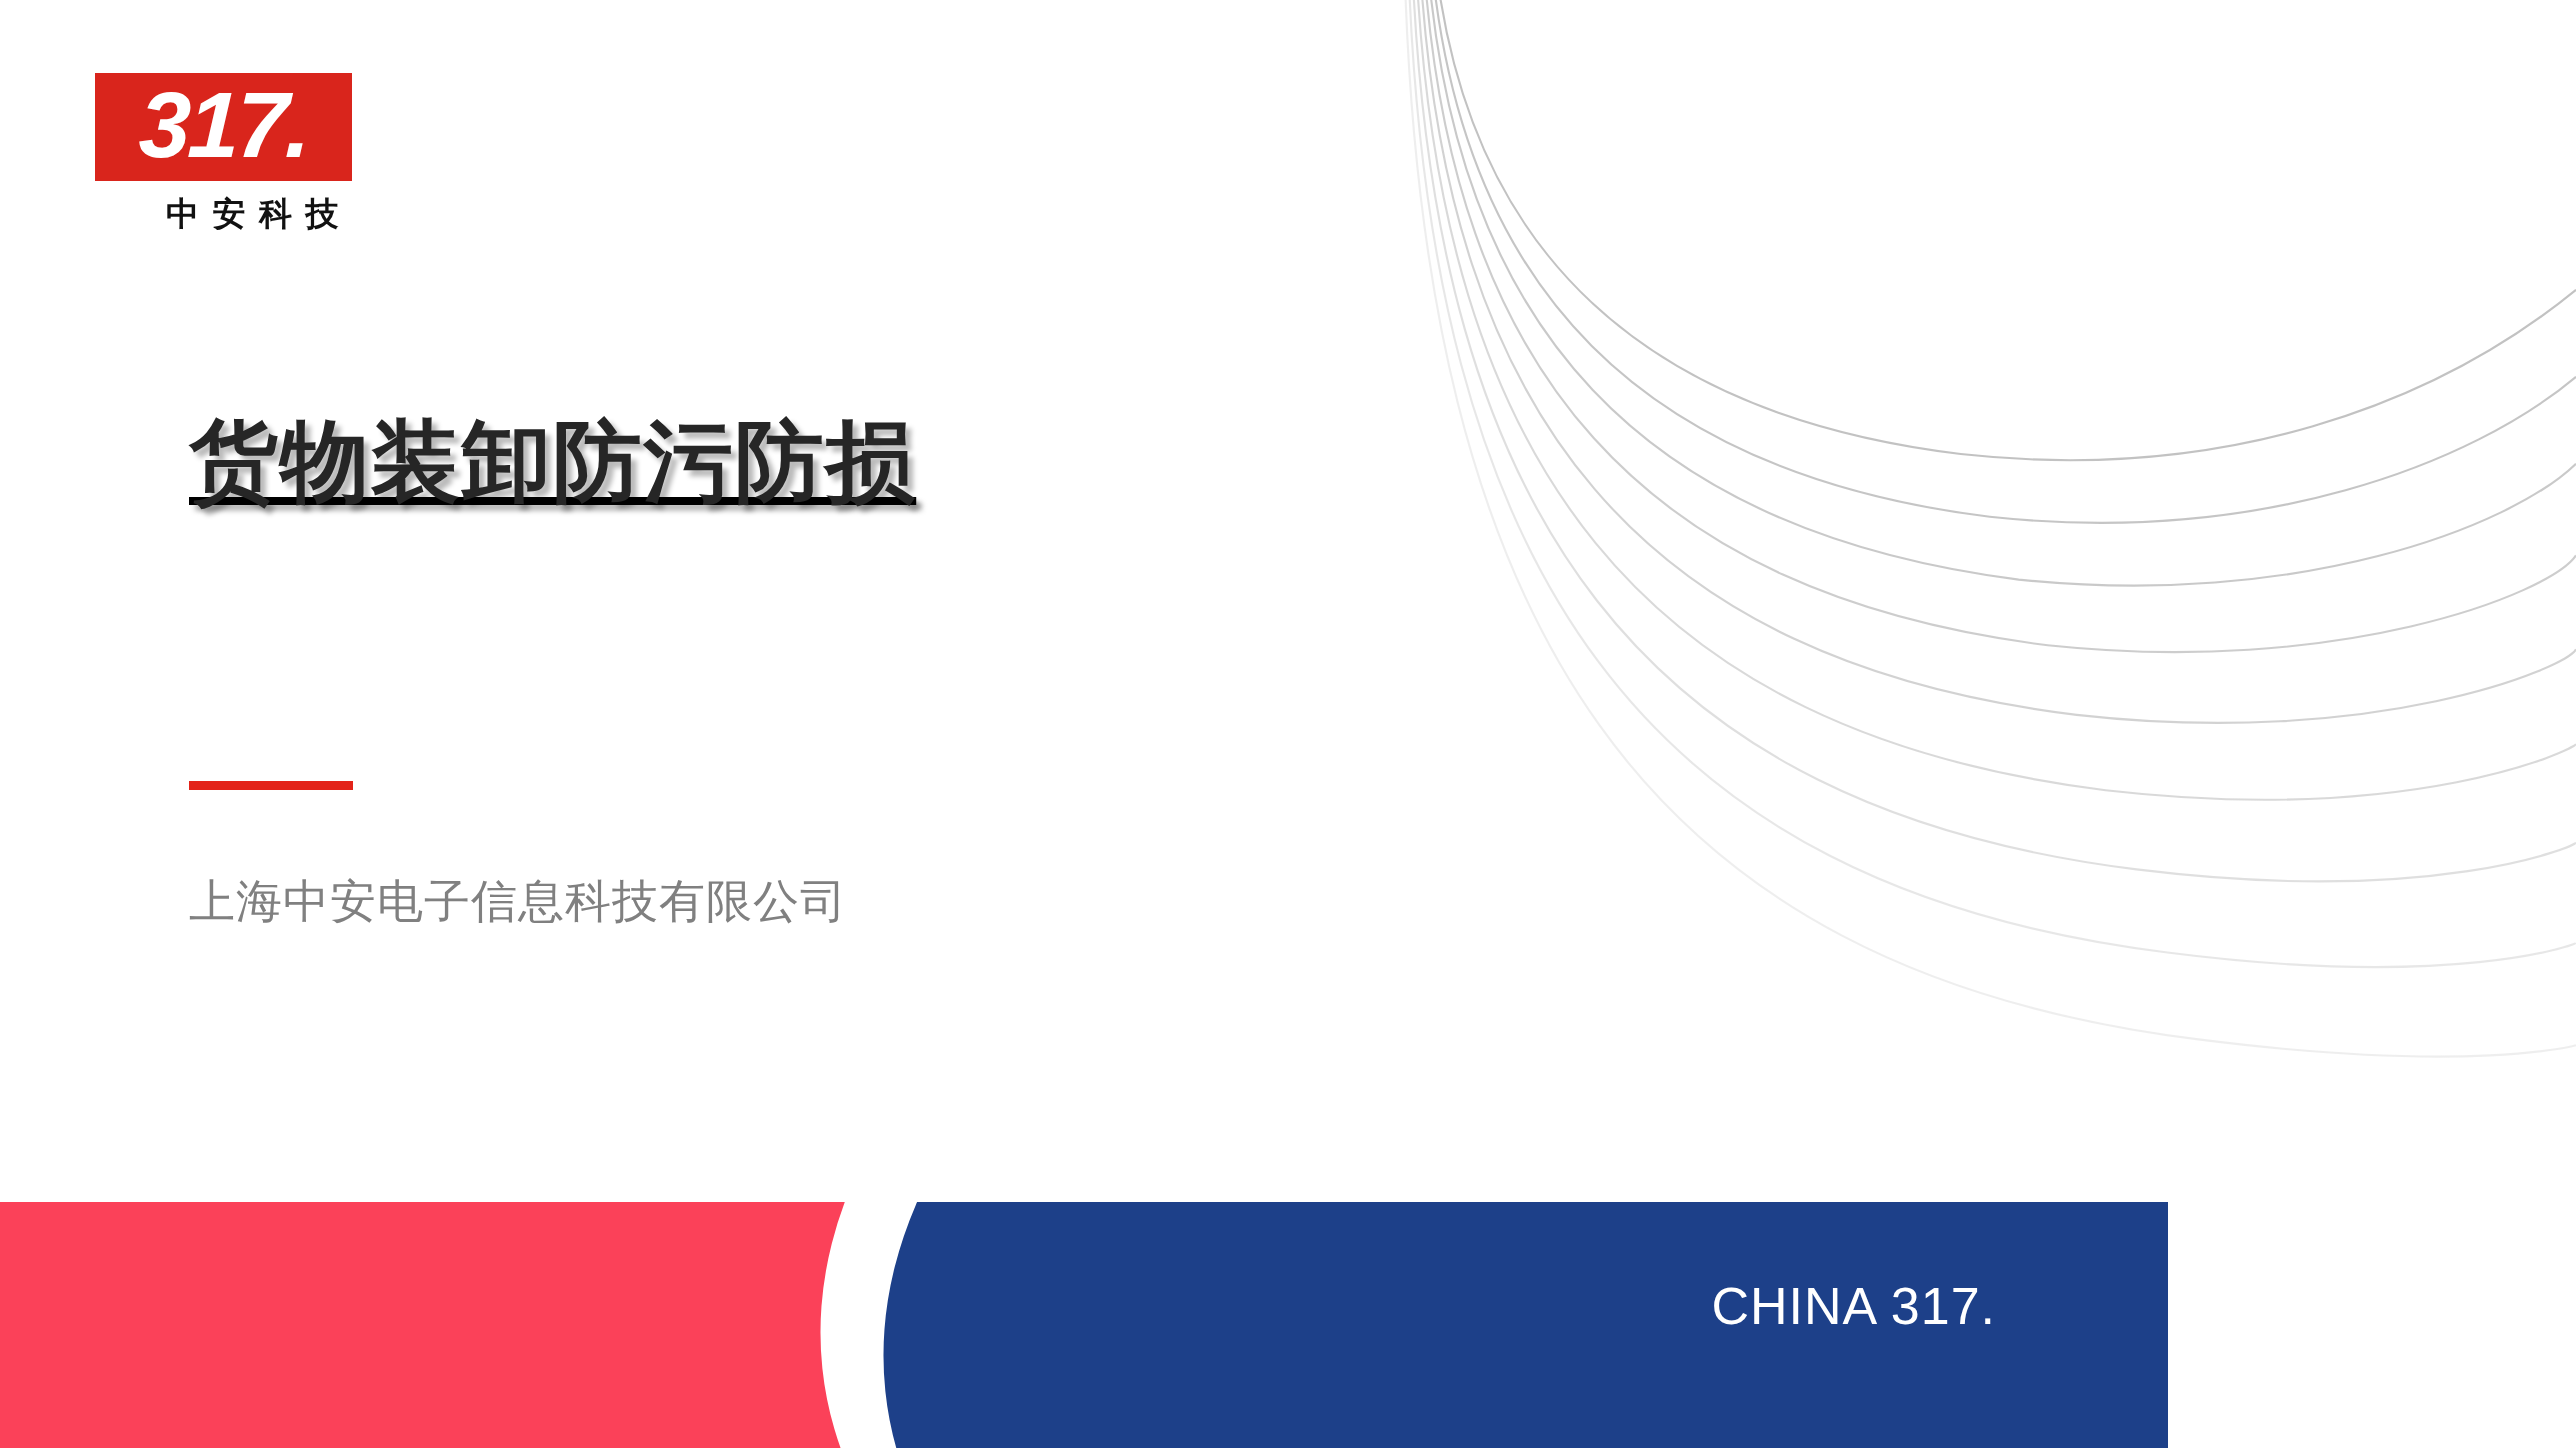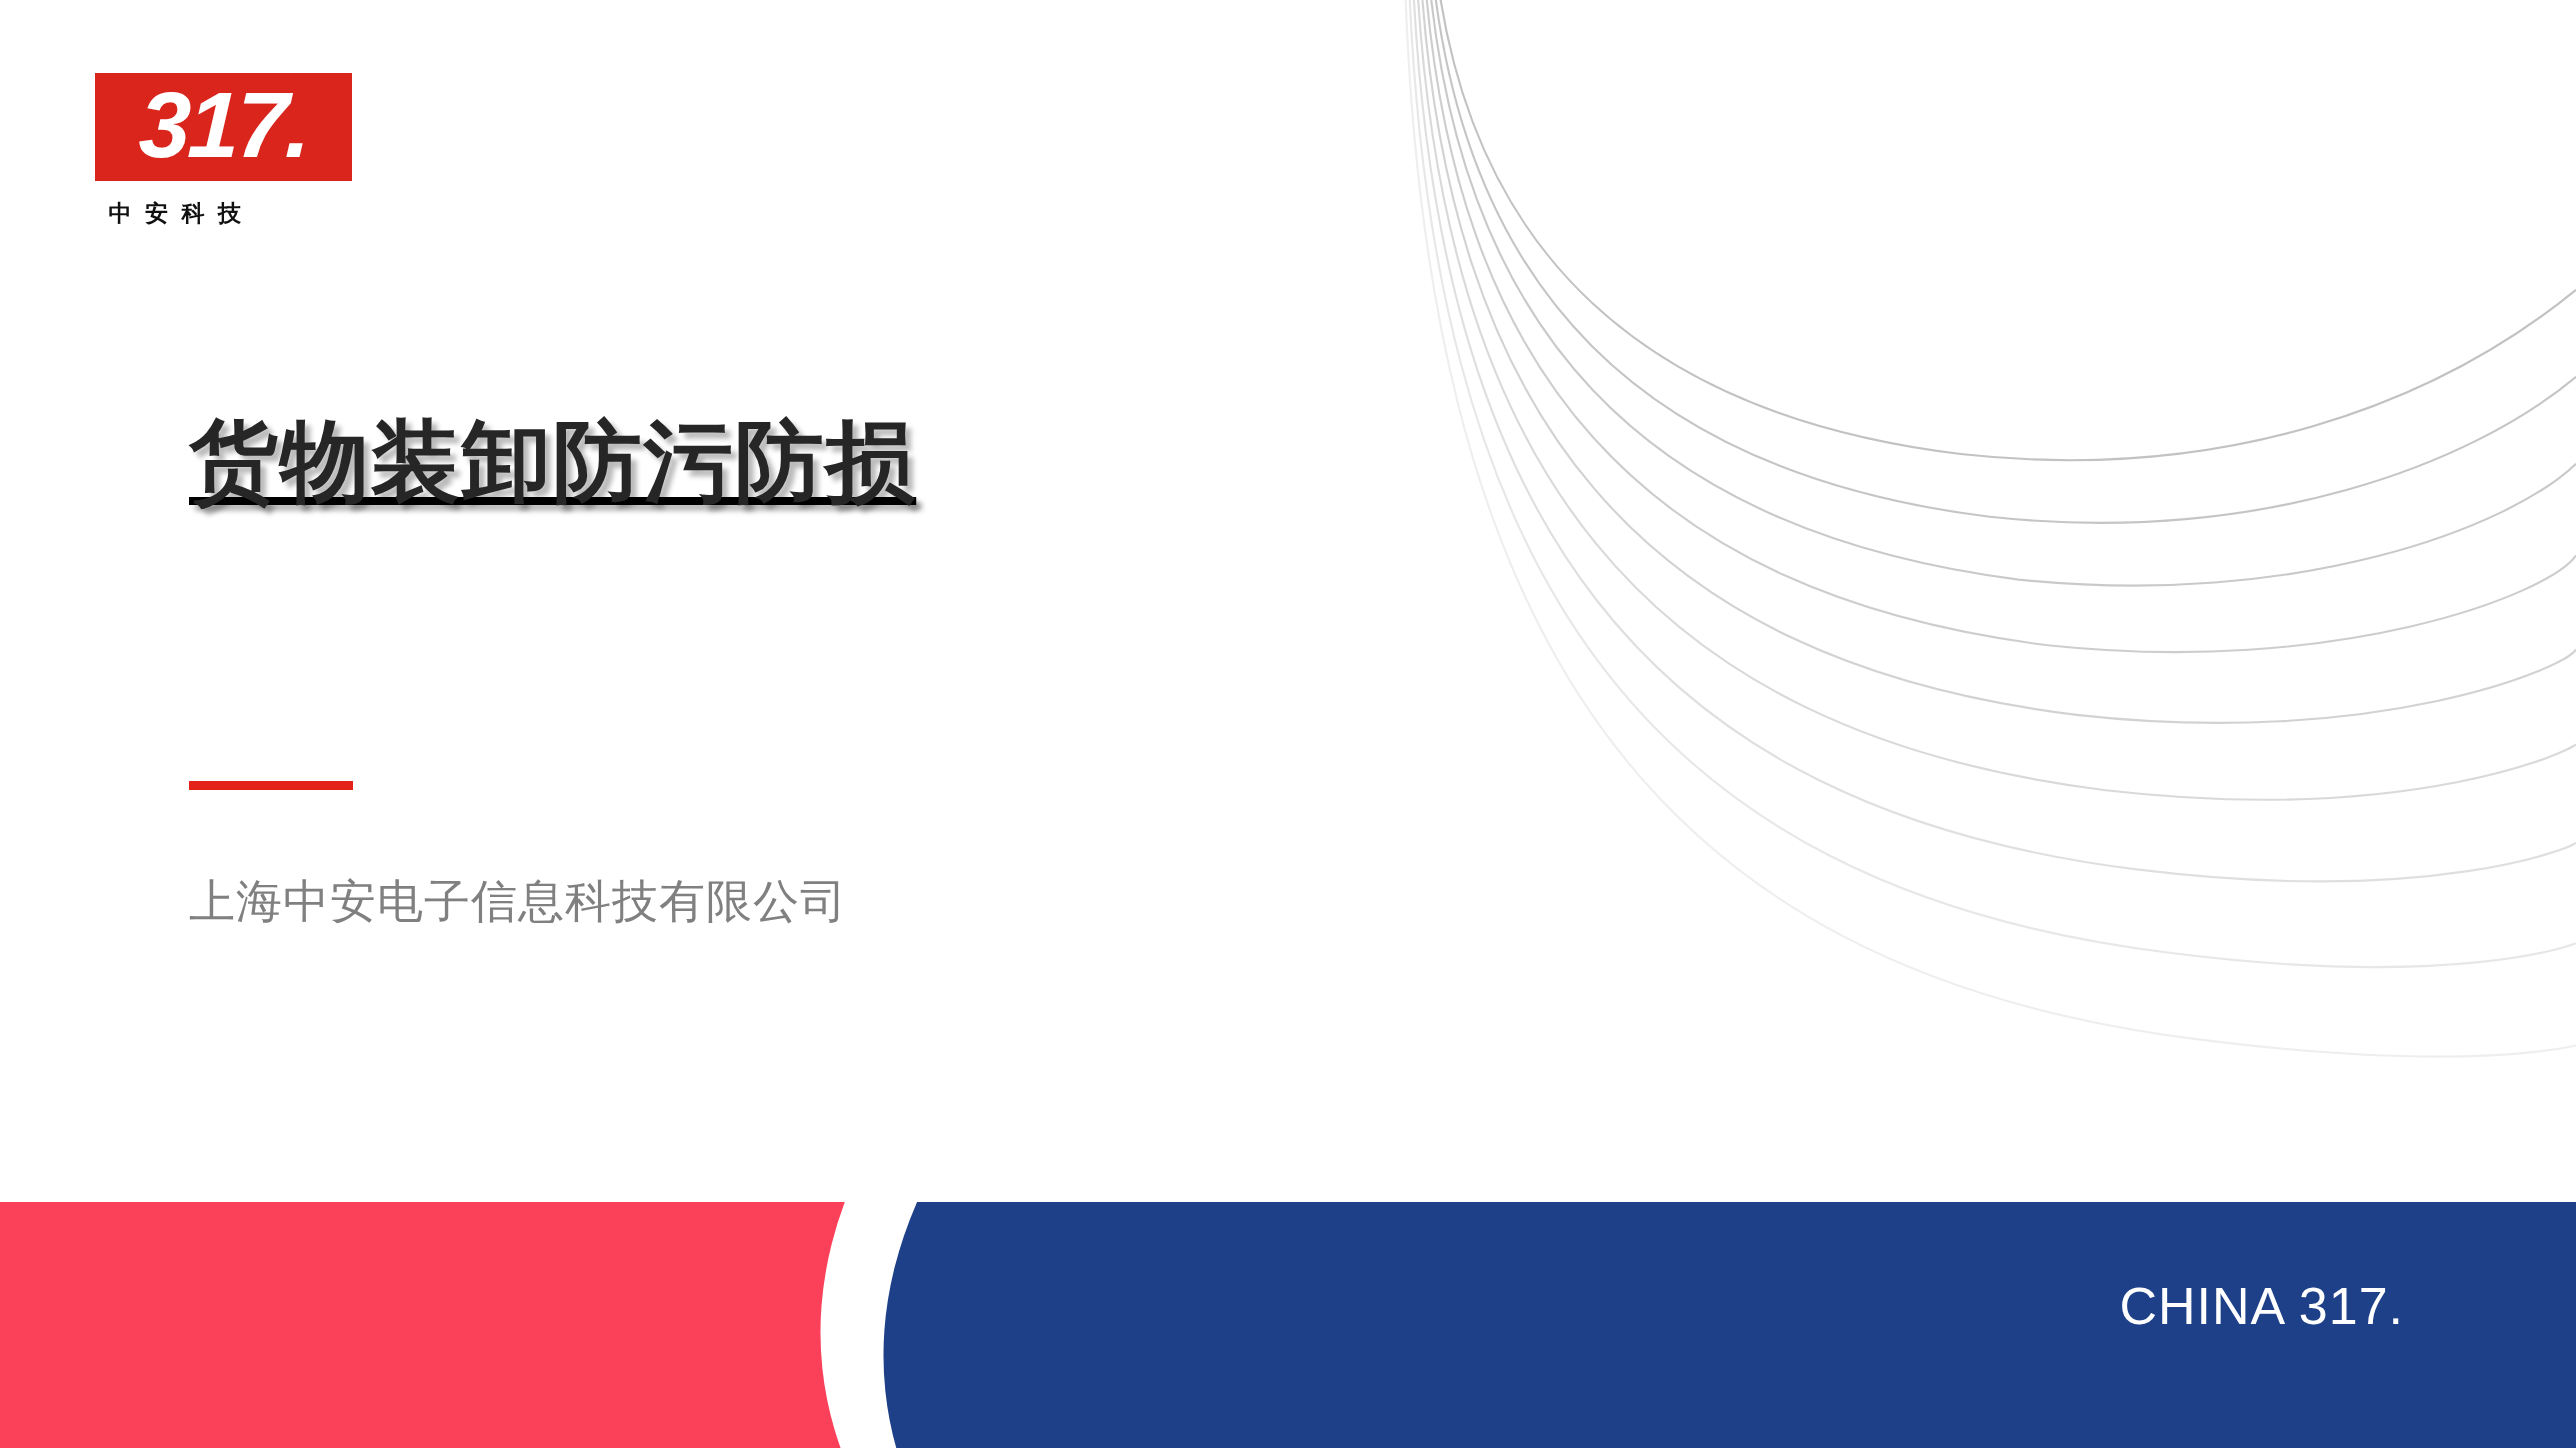--- a/index.html
+++ b/index.html
@@ -52,25 +52,25 @@
     font-size: 93px;
     line-height: 93px;
     letter-spacing: -2.9px;
     font-style: italic;
     transform: skewX(-2deg);
     margin-top: -3.9px;
   }
   #logo-sub {
     margin-top: 13.5px;
     width: 257px;
-    text-align: left;
+    text-align: right;
     color: #111111;
     font-family: "DejaVu Sans", "Liberation Sans", sans-serif;
     font-weight: bold;
-    font-size: 23px;
+    font-size: 33px;
     line-height: 37px;
     letter-spacing: 13.5px;
     text-indent: 13.5px;
   }
 
   
   #headline-block {
     position: absolute;
     left: 189px;
     top: 404px;
@@ -109,21 +109,21 @@
     color: #808080;
     letter-spacing: 1px;
     white-space: nowrap;
   }
 
   
   #bottom-banner {
     position: absolute;
     left: 0;
     top: 1202px;
-    width: 2576px;
+    width: 2168px;
     height: 247px;
     overflow: hidden;
   }
   #banner-red {
     position: absolute;
     inset: 0;
     background: #fb4159;
   }
   #banner-white-sweep {
     position: absolute;

